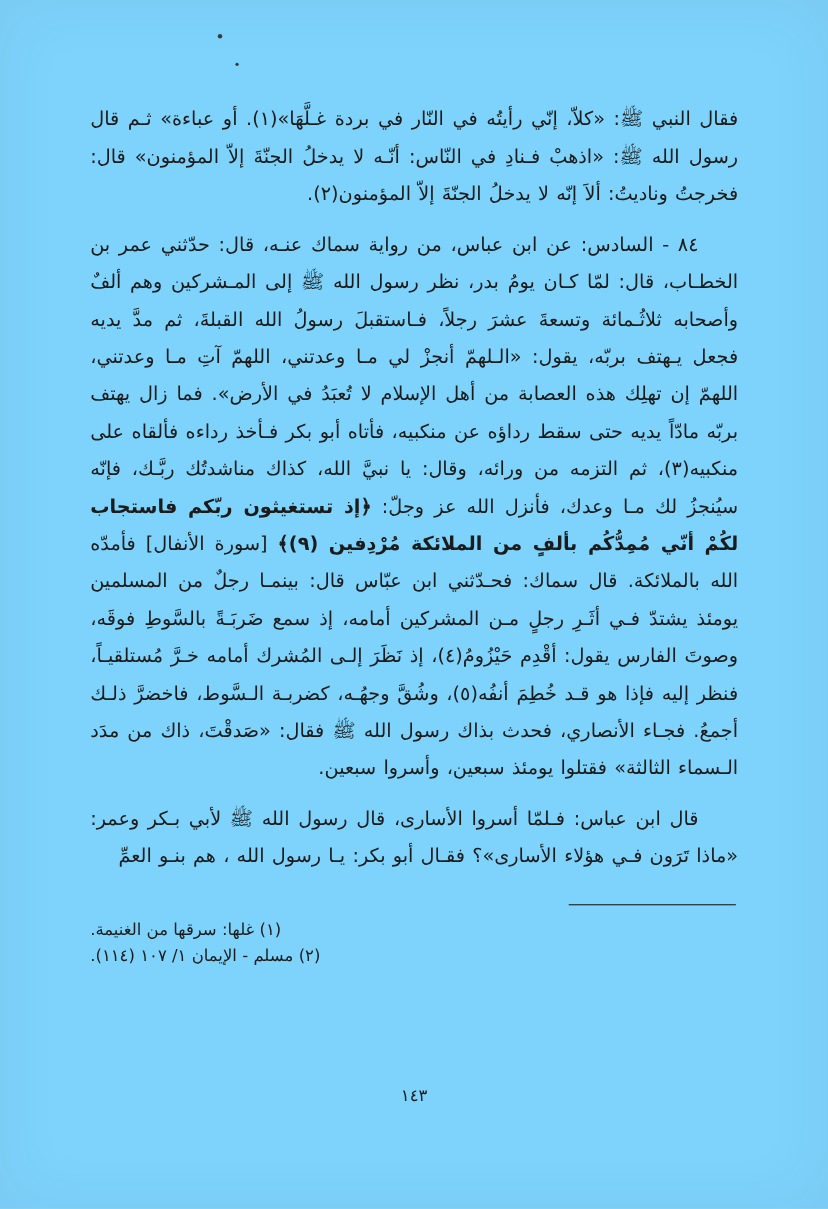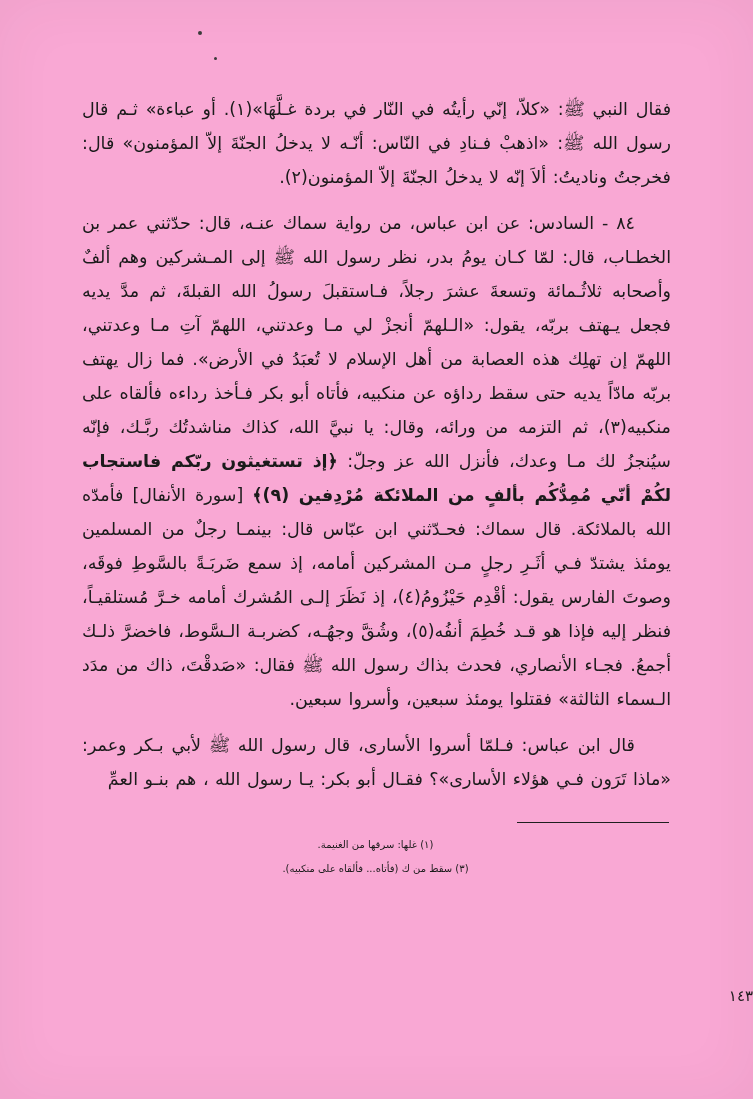--- a/index.html
+++ b/index.html
@@ -5,21 +5,21 @@
   * { margin: 0; padding: 0; box-sizing: border-box; }
   html, body {
     background: #e9e7e2;
     font-family: "DejaVu Sans", sans-serif;
   }
   .page {
     position: relative;
     width: 753px;
     height: 1099px;
     margin: 0 auto;
-    background: #f9a8d4;
+    background: #7dd3fc;
     color: #1b1b1b;
     overflow: hidden;
     padding: 92px 82px 0 82px;
     box-shadow: inset 0 0 60px rgba(60,55,45,0.06);
   }
   .speck {
     position: absolute;
     background: #3a3a3a;
     border-radius: 50%;
   }
@@ -38,31 +38,32 @@
   .verse { font-weight: 700; }
   .verse-ref { font-weight: 400; }
   .footnote-rule {
     border: none;
     border-top: 1.5px solid #1f1f1f;
     width: 152px;
     margin: 26px 2px 10px auto; 
   }
   .footnotes {
     direction: rtl;
-    text-align: center;
-    font-size: 10px;
+    text-align: left;
+    font-size: 15px;
     line-height: 24px;
     padding-right: 2px;
   }
   .footnote { white-space: nowrap; }
   .page-number {
     position: absolute;
     bottom: 94px;
     left: 0;
     right: 0;
+    text-align: center;
     font-size: 15px;
     direction: rtl;
     letter-spacing: 1px;
   }
 </style>
 </head>
 <body>
 
 <div class="page">
 
@@ -81,18 +82,18 @@
     </p>
 
     <p class="para indented"><span>قال ابن عباس: فـلمّا أسروا الأسارى، قال رسول الله ﷺ لأبي بـكر وعمر: «ماذا تَرَون فـي هؤلاء الأسارى»؟ فقـال أبو بكر: يـا رسول الله ، هم بنـو العمِّ</span></p>
 
   </main>
 
   <hr class="footnote-rule">
 
   <section class="footnotes">
     <p class="footnote"><span>(١) غلها: سرقها من الغنيمة.</span></p>
-    <p class="footnote"><span>(٣) سقط من ك (فأتاه... فألقاه على منكبيه).</span></p>
+    <p class="footnote"><span>(٢) مسلم - الإيمان ١/ ١٠٧ (١١٤).</span></p>
   </section>
 
   <div class="page-number">١٤٣</div>
 
 </div>
 
 </body></html>

